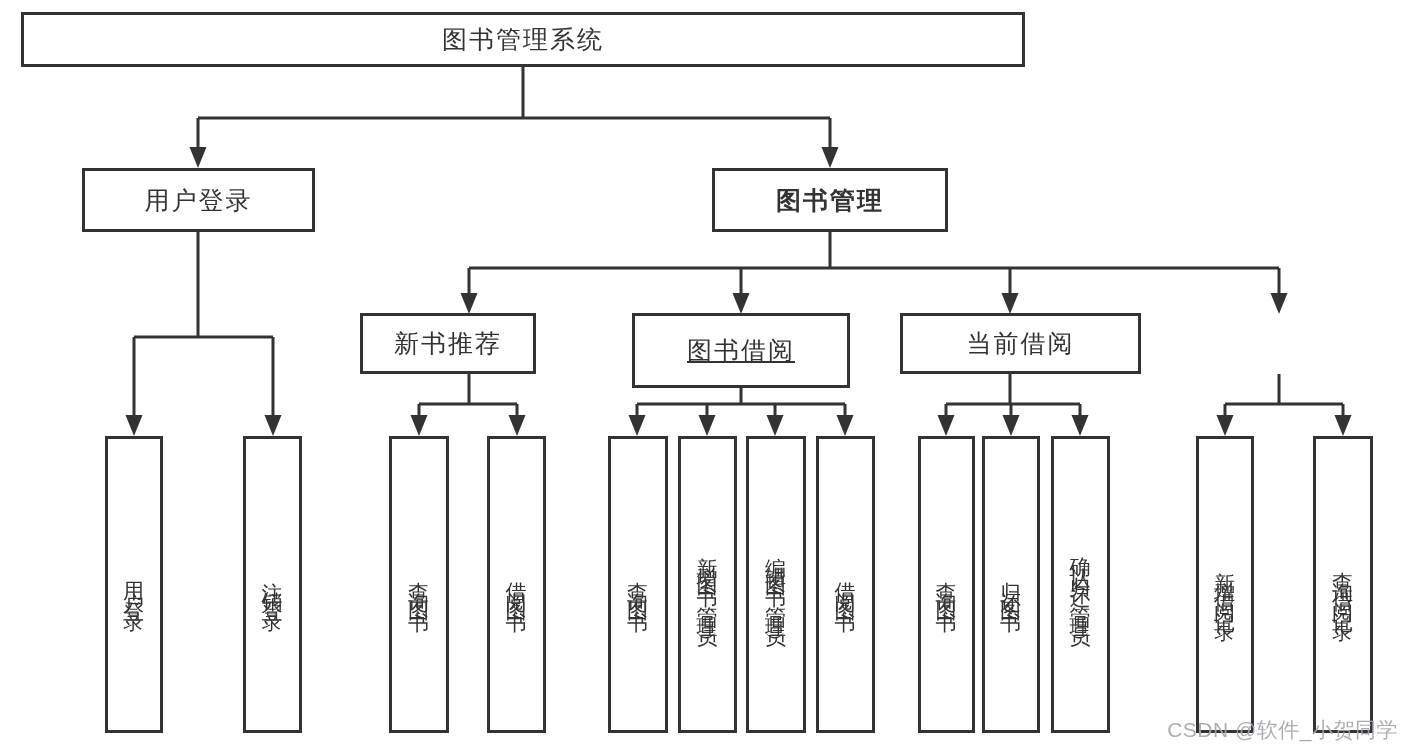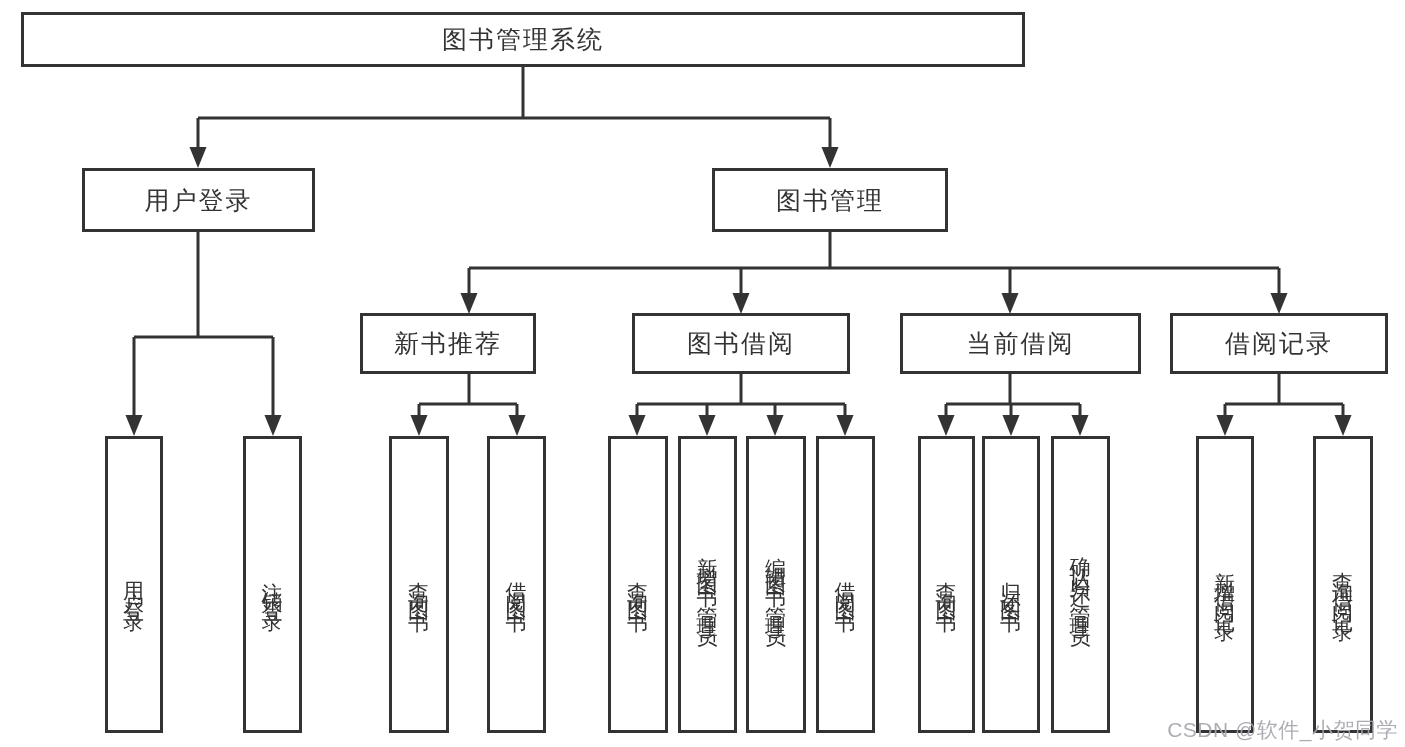--- a/index.html
+++ b/index.html
@@ -77,35 +77,32 @@
     </g>
   </svg>
 
   <div class="box" style="left:21px; top:12px; width:1004px; height:55px;">
     <span class="h-label">图书管理系统</span>
   </div>
 
   <div class="box" style="left:82px; top:168px; width:233px; height:64px;">
     <span class="h-label">用户登录</span>
   </div>
-  <div class="box" style="left:712px; top:168px; width:236px; height:64px;">
+  <div class="box" style="left:712px; top:168px; width:236px; height:64px;font-weight:bold;">
     <span class="h-label">图书管理</span>
   </div>
 
   <div class="box" style="left:360px; top:313px; width:176px; height:61px;">
     <span class="h-label">新书推荐</span>
   </div>
-  <div class="box" style="left:632px; top:313px; width:218px; height:61px;">
+  <div class="box" style="left:632px; top:313px; width:218px; height:75px;text-decoration:underline;">
     <span class="h-label">图书借阅</span>
   </div>
   <div class="box" style="left:900px; top:313px; width:241px; height:61px;">
     <span class="h-label">当前借阅</span>
-  </div>
-  <div class="box" style="left:1170px; top:313px; width:218px; height:61px;">
-    <span class="h-label">借阅记录</span>
   </div>
 
   <div class="box leaf" style="left:105px; top:436px; width:58px; height:297px;">
     <span class="v-label">用户登录</span>
   </div>
   <div class="box leaf" style="left:243px; top:436px; width:59px; height:297px;">
     <span class="v-label">注销登录</span>
   </div>
 
   <div class="box leaf" style="left:389px; top:436px; width:60px; height:297px;">

